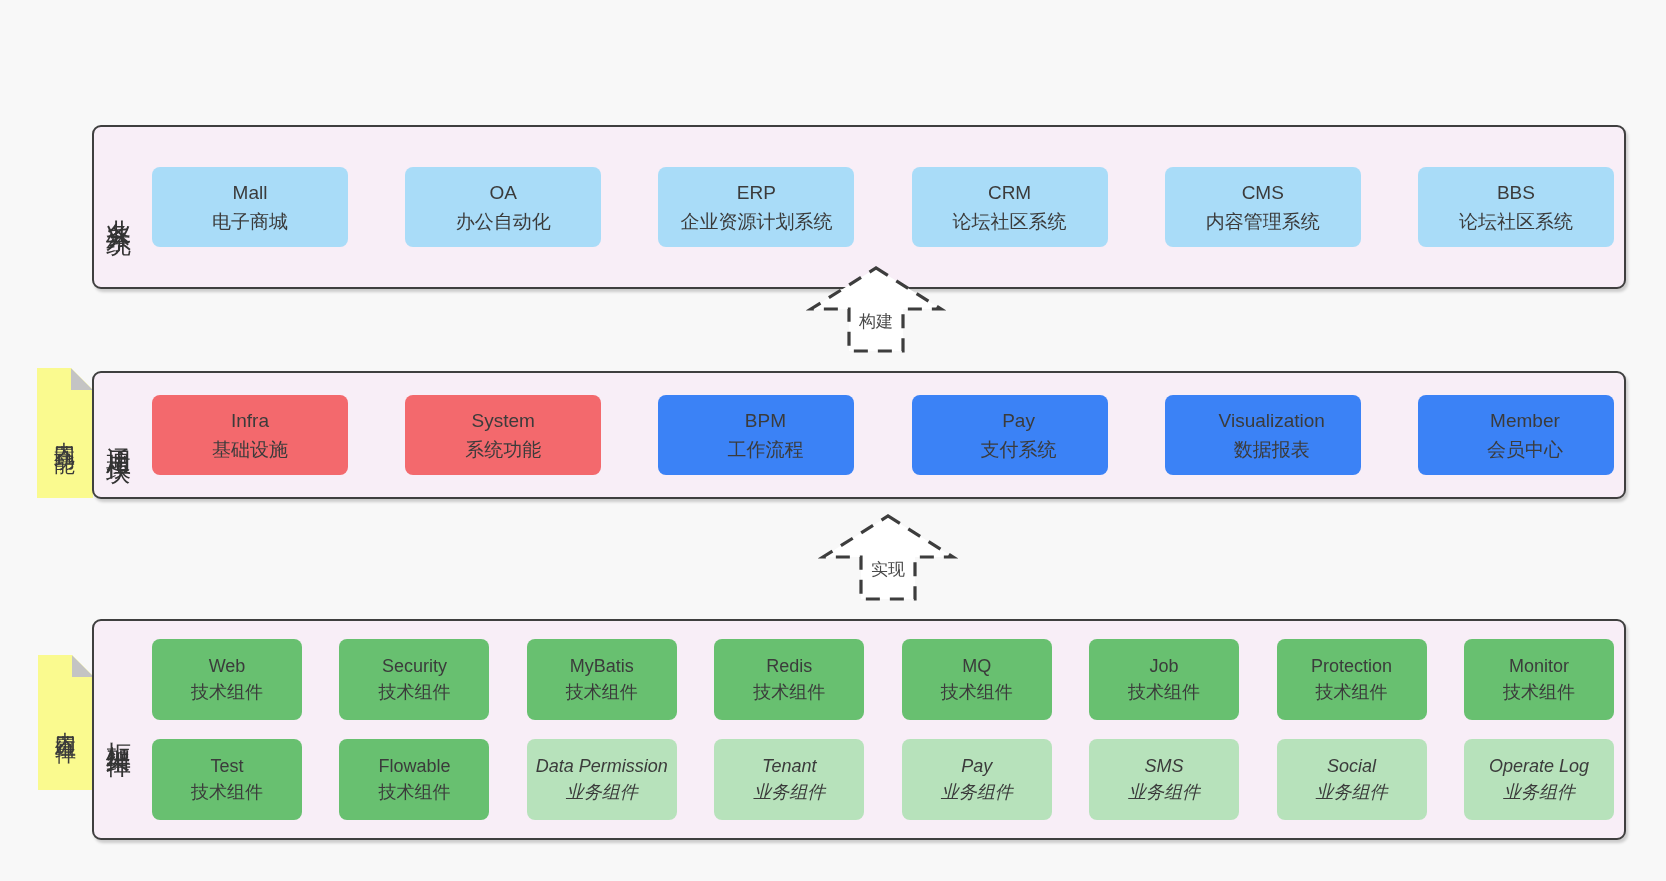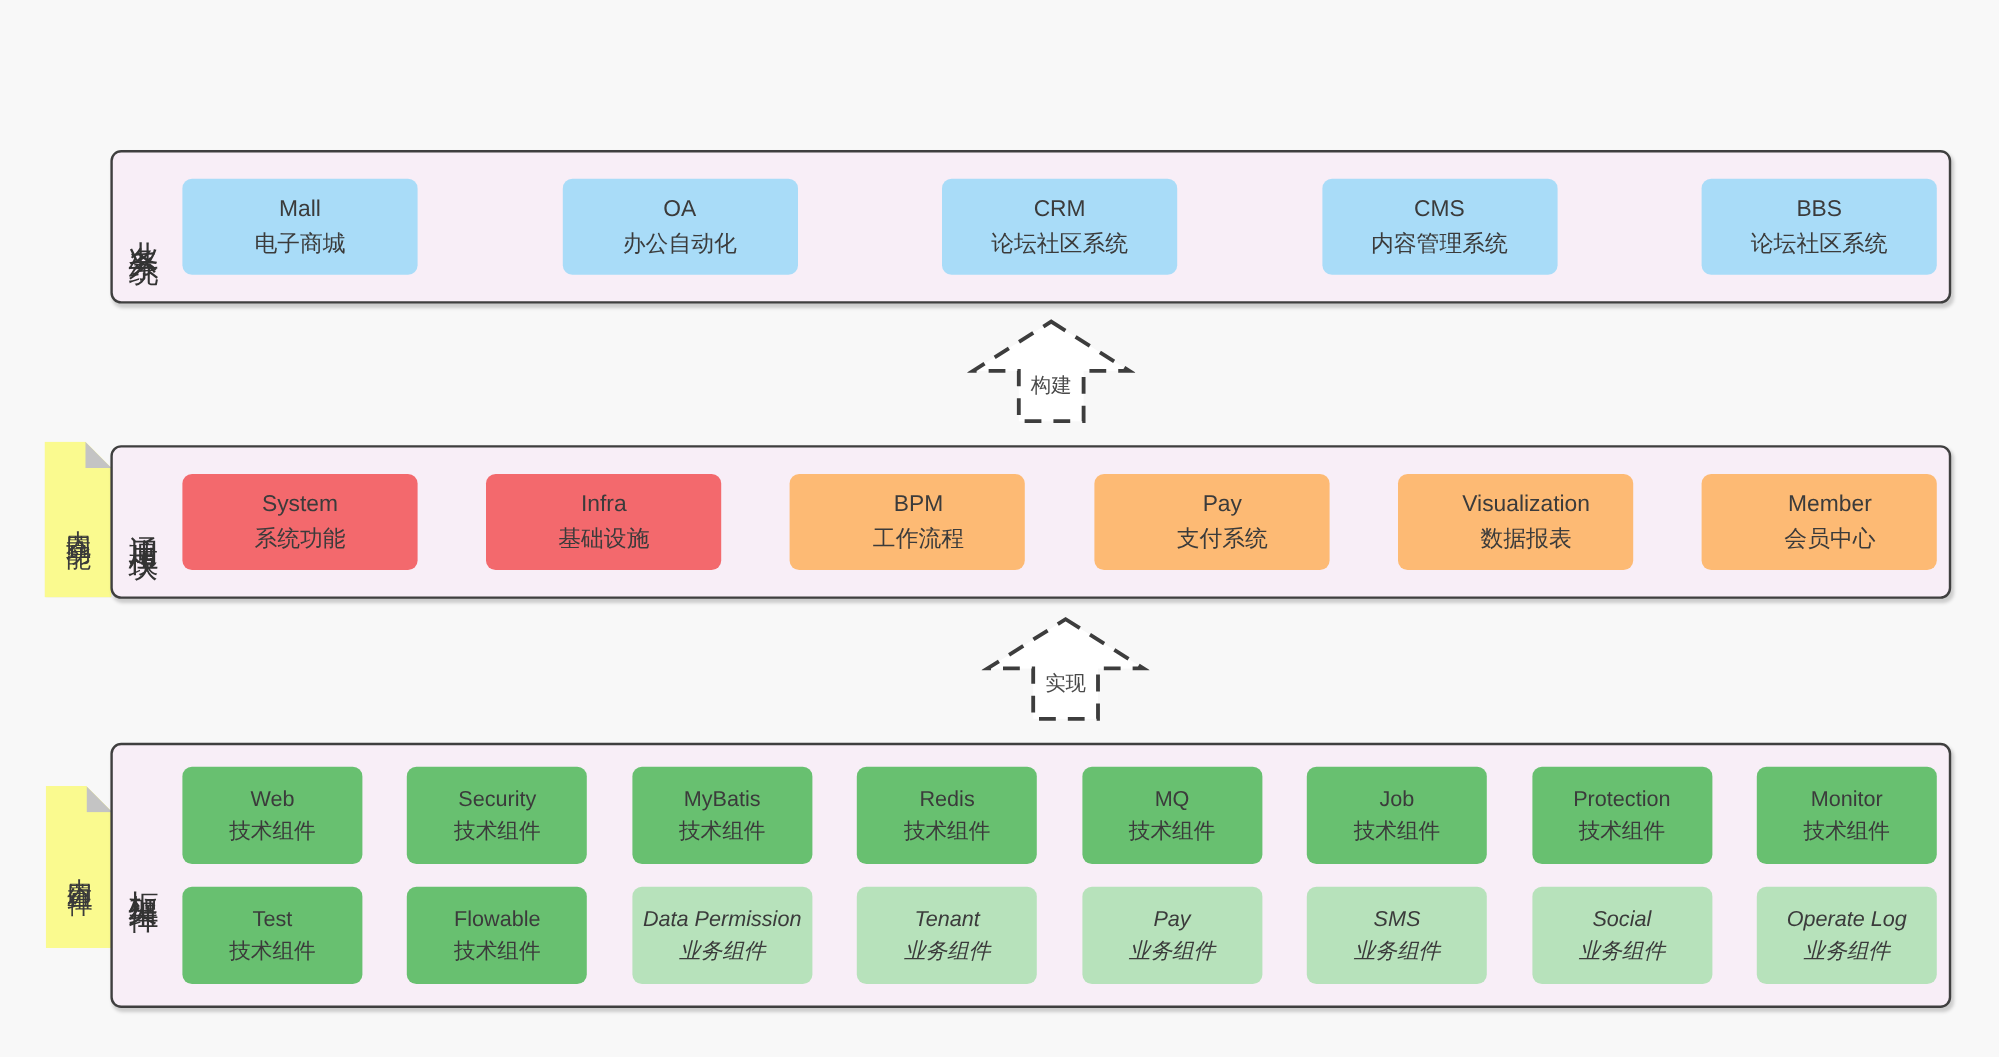--- a/index.html
+++ b/index.html
@@ -6,21 +6,21 @@
   html,body { background:#f8f8f8; }
   .stage {
     position:relative; width:1666px; height:881px; background:#f8f8f8;
     font-family:"Liberation Sans", sans-serif; overflow:hidden; color:#3b3b3b;
   }
   .band {
     position:absolute; left:92px; width:1534px; background:#f8eef7;
     border:2px solid #3f3f3f; border-radius:9px;
     box-shadow:2px 3px 3px rgba(0,0,0,0.18);
   }
-  .band1 { top:125px; height:128px; }
+  .band1 { top:125px; height:164px; }
   .band2 { top:371px; height:128px; }
   .band3 { top:619px; height:221px;padding-left:30px; }
   .band-label {
     position:absolute; left:12px; top:50%; transform:translateY(-50%);
     writing-mode:vertical-lr; text-orientation:upright;
     font-size:25px; color:#333; letter-spacing:4px; line-height:1;
   }
   .boxes {
     position:absolute; left:58px; width:1462px; top:50%; transform:translateY(-50%);
     display:flex; justify-content:space-between;
@@ -31,21 +31,21 @@
   }
   .rows .boxes { position:static; transform:none; }
   .box {
     display:flex; flex-direction:column; justify-content:center; align-items:center;
     text-align:center; border-radius:8px; padding:4px 6px;
   }
   .band1 .box, .band2 .box { width:196px; height:80px; font-size:19px; line-height:1.55; }
   .band3 .box { width:150px; height:81px; font-size:18px; line-height:1.42; }
   .blue        { background:#a9dcf8; }
   .red         { background:#f3696d; }
-  .pink        { background:#fdba74;padding-left:24px; }
+  .pink        { background:#3b82f6;padding-left:24px; }
   .green-dark  { background:#68c070; }
   .green-light { background:#b7e2bb;font-style:italic; }
   .note {
     position:absolute; width:56px; background:#fafa8f;
     clip-path:polygon(0 0, calc(100% - 22px) 0, 100% 22px, 100% 100%, 0 100%);
     display:flex; align-items:center; justify-content:center;
     box-shadow:1px 2px 2px rgba(0,0,0,0.12);
   }
   .note2 { left:37px; top:368px; height:130px; }
   .note3 { left:38px; top:655px; height:135px; }
@@ -82,20 +82,24 @@
     <div class="boxes">
         <div class="box blue">
           <div>Mall</div>
           <div>电子商城</div>
         </div>
         <div class="box blue">
           <div>OA</div>
           <div>办公自动化</div>
         </div>
         <div class="box blue">
+          <div>ERP</div>
+          <div>企业资源计划系统</div>
+        </div>
+        <div class="box blue">
           <div>CRM</div>
           <div>论坛社区系统</div>
         </div>
         <div class="box blue">
           <div>CMS</div>
           <div>内容管理系统</div>
         </div>
         <div class="box blue">
           <div>BBS</div>
           <div>论坛社区系统</div>
@@ -107,26 +111,26 @@
     <svg width="140" height="92" viewBox="0 0 140 92">
       <polygon points="70,5 135,46 97,46 97,88 43,88 43,46 5,46" fill="#ffffff" stroke="#3d3d3d" stroke-width="3.2" stroke-dasharray="14 10"></polygon>
       <text x="70" y="64" text-anchor="middle" font-size="17" fill="#4a4a4a">构建</text>
     </svg>
   </div>
 
   <section class="band band2">
     <div class="band-label">通用模块</div>
     <div class="boxes">
         <div class="box red">
+          <div>Infra</div>
+          <div>基础设施</div>
+        </div>
+        <div class="box red">
           <div>System</div>
           <div>系统功能</div>
-        </div>
-        <div class="box red">
-          <div>Infra</div>
-          <div>基础设施</div>
         </div>
         <div class="box pink">
           <div>BPM</div>
           <div>工作流程</div>
         </div>
         <div class="box pink">
           <div>Pay</div>
           <div>支付系统</div>
         </div>
         <div class="box pink">

